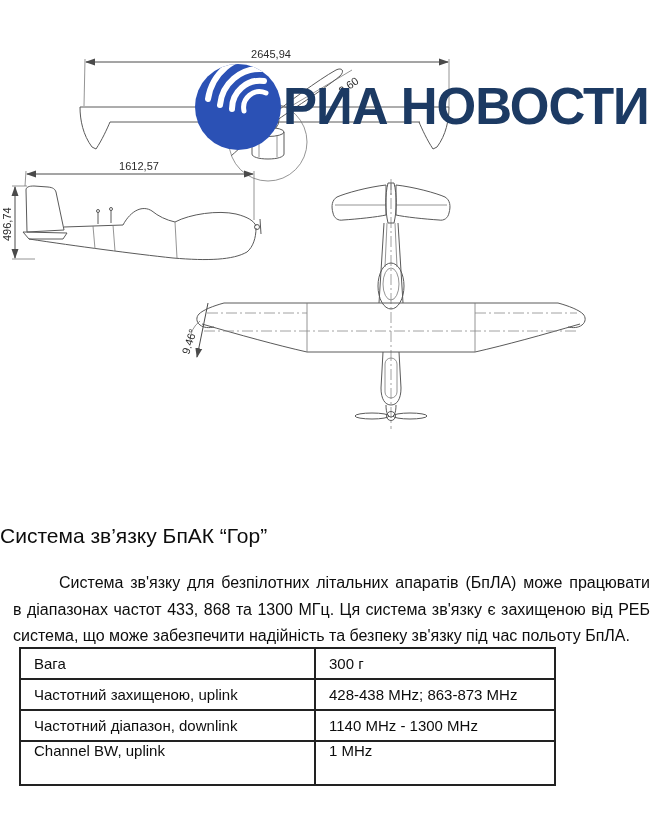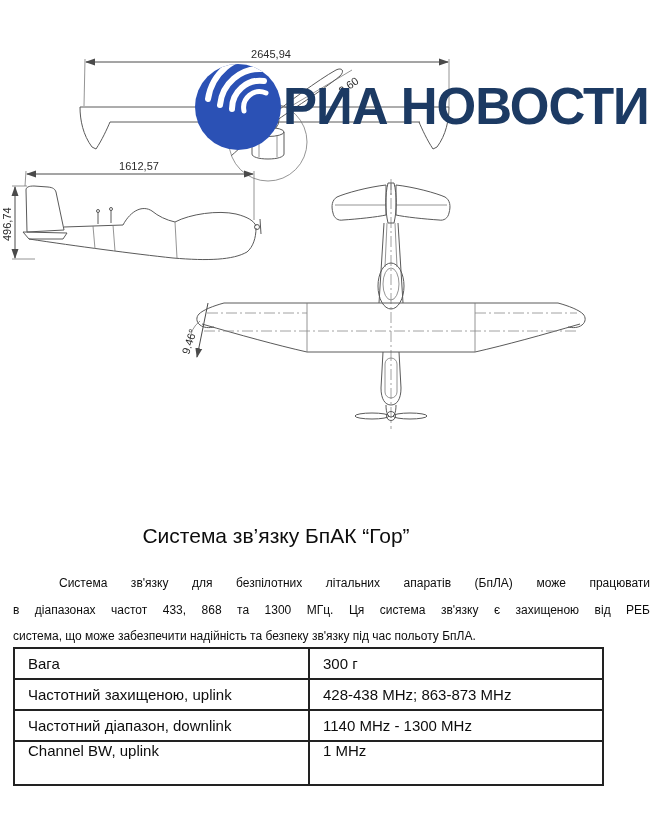--- a/index.html
+++ b/index.html
@@ -12,32 +12,32 @@
   svg .thin{stroke:#7a7a7a;stroke-width:.8;fill:none;}
   svg .dim{stroke:#4a4a4a;stroke-width:1;fill:none;}
   svg .cl{stroke:#8a8a8a;stroke-width:.8;fill:none;stroke-dasharray:11 3 2 3;}
   svg text{font-family:"Liberation Sans",sans-serif;font-size:11px;fill:#2b2b2b;}
   .logo-text{
     position:absolute;left:283px;top:81px;width:381px;
     font-size:51px;font-weight:700;letter-spacing:-1px;line-height:52px;
     color:#1c3a63;white-space:nowrap;
   }
   .title{
-    position:absolute;left:0;top:524px;width:552px;text-align:center;
+    position:absolute;left:0;top:524px;width:552px;
     font-size:21px;color:#0d0d0d;
   }
   .para{
     position:absolute;left:13px;top:570px;width:637px;
-    font-size:12px;line-height:26.5px;color:#0d0d0d;
+    font-size:16px;line-height:26.5px;color:#0d0d0d;
   }
   .para .l1{text-indent:46px;text-align:justify;text-align-last:justify;}
   .para .l2{text-align:justify;text-align-last:justify;}
   .para .l3{text-align:left;}
   table.spec{
-    position:absolute;left:13px;top:647px;width:591px;
+    position:absolute;left:19px;top:647px;width:537px;
     border-collapse:collapse;table-layout:fixed;
   }
   table.spec td{
     border:2px solid #222;font-size:15px;color:#0d0d0d;
     padding:0 6px 0 13px;vertical-align:middle;height:29px;
   }
   table.spec col.c1{width:295px;}
   table.spec tr.tall td{height:42px;vertical-align:top;padding-top:0;}
 </style>
 </head>

